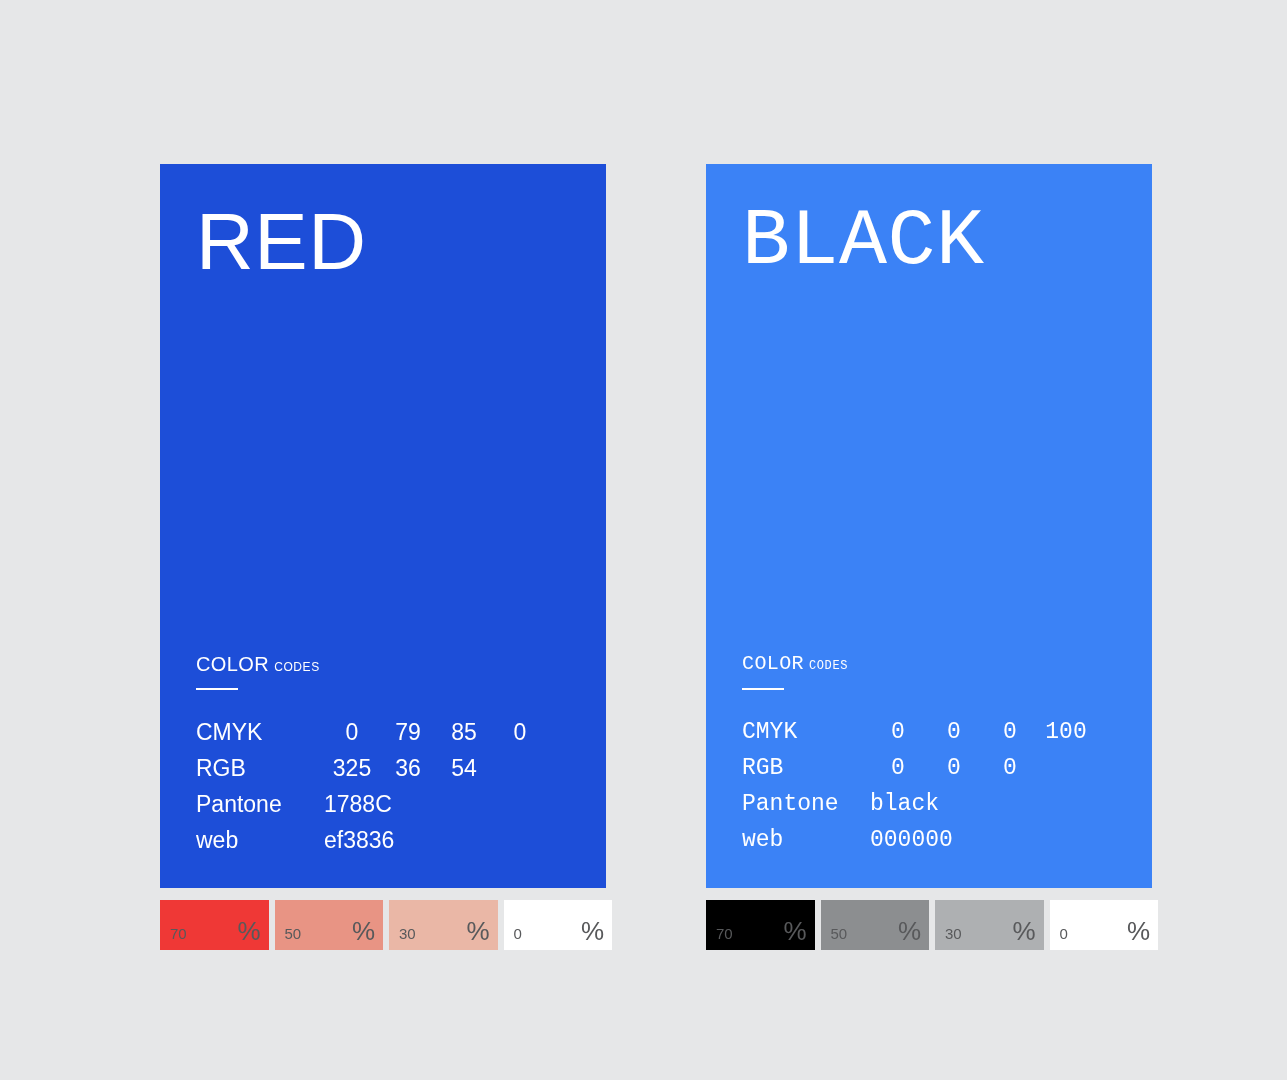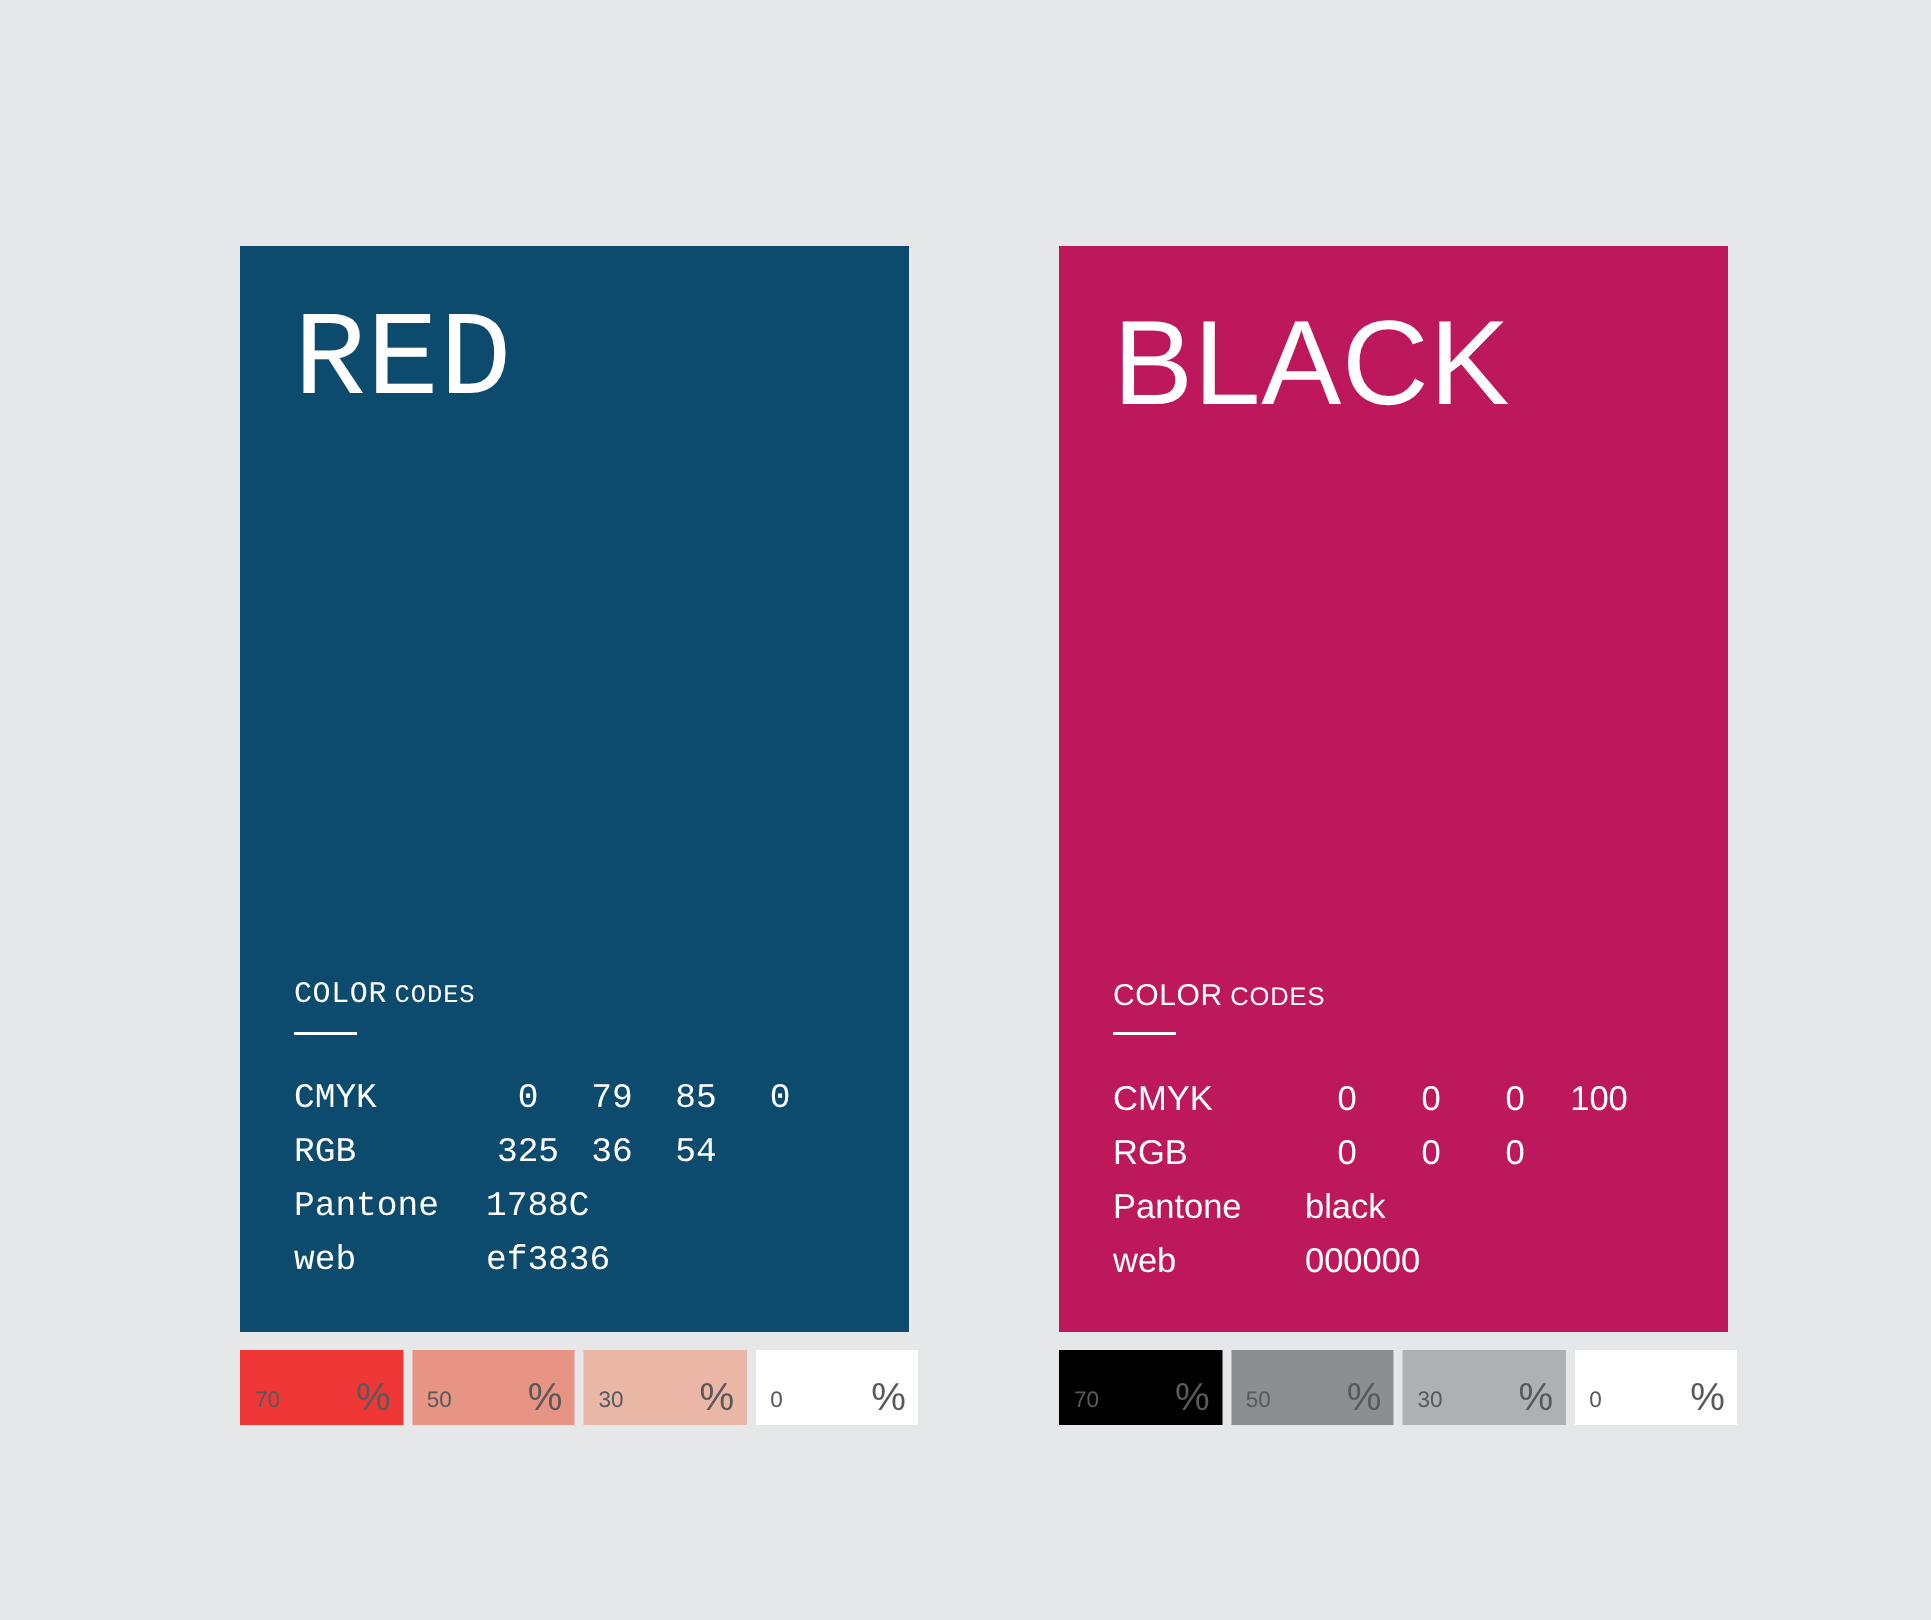--- a/index.html
+++ b/index.html
@@ -66,21 +66,21 @@
     white-space: nowrap;
     line-height: 1;
     margin-bottom: 14px;
   }
   .codes-heading .big {
     font-size: 20px;
     font-weight: 400;
     letter-spacing: 0.4px;
   }
   .codes-heading .small {
-    font-size: 17px;
+    font-size: 12px;
     font-weight: 400;
     letter-spacing: 0.6px;
     margin-left: 5px;
   }
   .codes-rule {
     width: 42px;
     height: 2px;
     background: #ffffff;
     margin-bottom: 24px;
   }
@@ -146,21 +146,21 @@
     font-weight: 300;
     color: #58595b;
     line-height: 1;
   }
 </style>
 </head>
 <body style="background: rgb(230, 231, 232);">
 
 <div class="board">
     <div class="card-group" id="group-red">
-      <div class="card red" style="background: #0c4a6e; font-family: Liberation Mono, monospace;">
+      <div class="card red" style="background: #1d4ed8;">
         <div class="card-title">RED</div>
         <div class="codes">
           <div class="codes-heading"><span class="big">COLOR</span><span class="small">CODES</span></div>
           <div class="codes-rule"></div>
           <div class="code-row">
             <div class="code-label">CMYK</div>
             <div class="code-values">
               <div class="val">0</div>
               <div class="val">79</div>
               <div class="val">85</div>
@@ -202,21 +202,21 @@
           <span class="num">30</span>
           <span class="pct">%</span>
         </div>
         <div class="swatch" style="background: rgb(255, 255, 255);">
           <span class="num">0</span>
           <span class="pct">%</span>
         </div>
       </div>
     </div>
     <div class="card-group" id="group-black">
-      <div class="card black" style="background: #be185d;">
+      <div class="card black" style="background: #3b82f6; font-family: Liberation Mono, monospace;">
         <div class="card-title">BLACK</div>
         <div class="codes">
           <div class="codes-heading"><span class="big">COLOR</span><span class="small">CODES</span></div>
           <div class="codes-rule"></div>
           <div class="code-row">
             <div class="code-label">CMYK</div>
             <div class="code-values">
               <div class="val">0</div>
               <div class="val">0</div>
               <div class="val">0</div>

